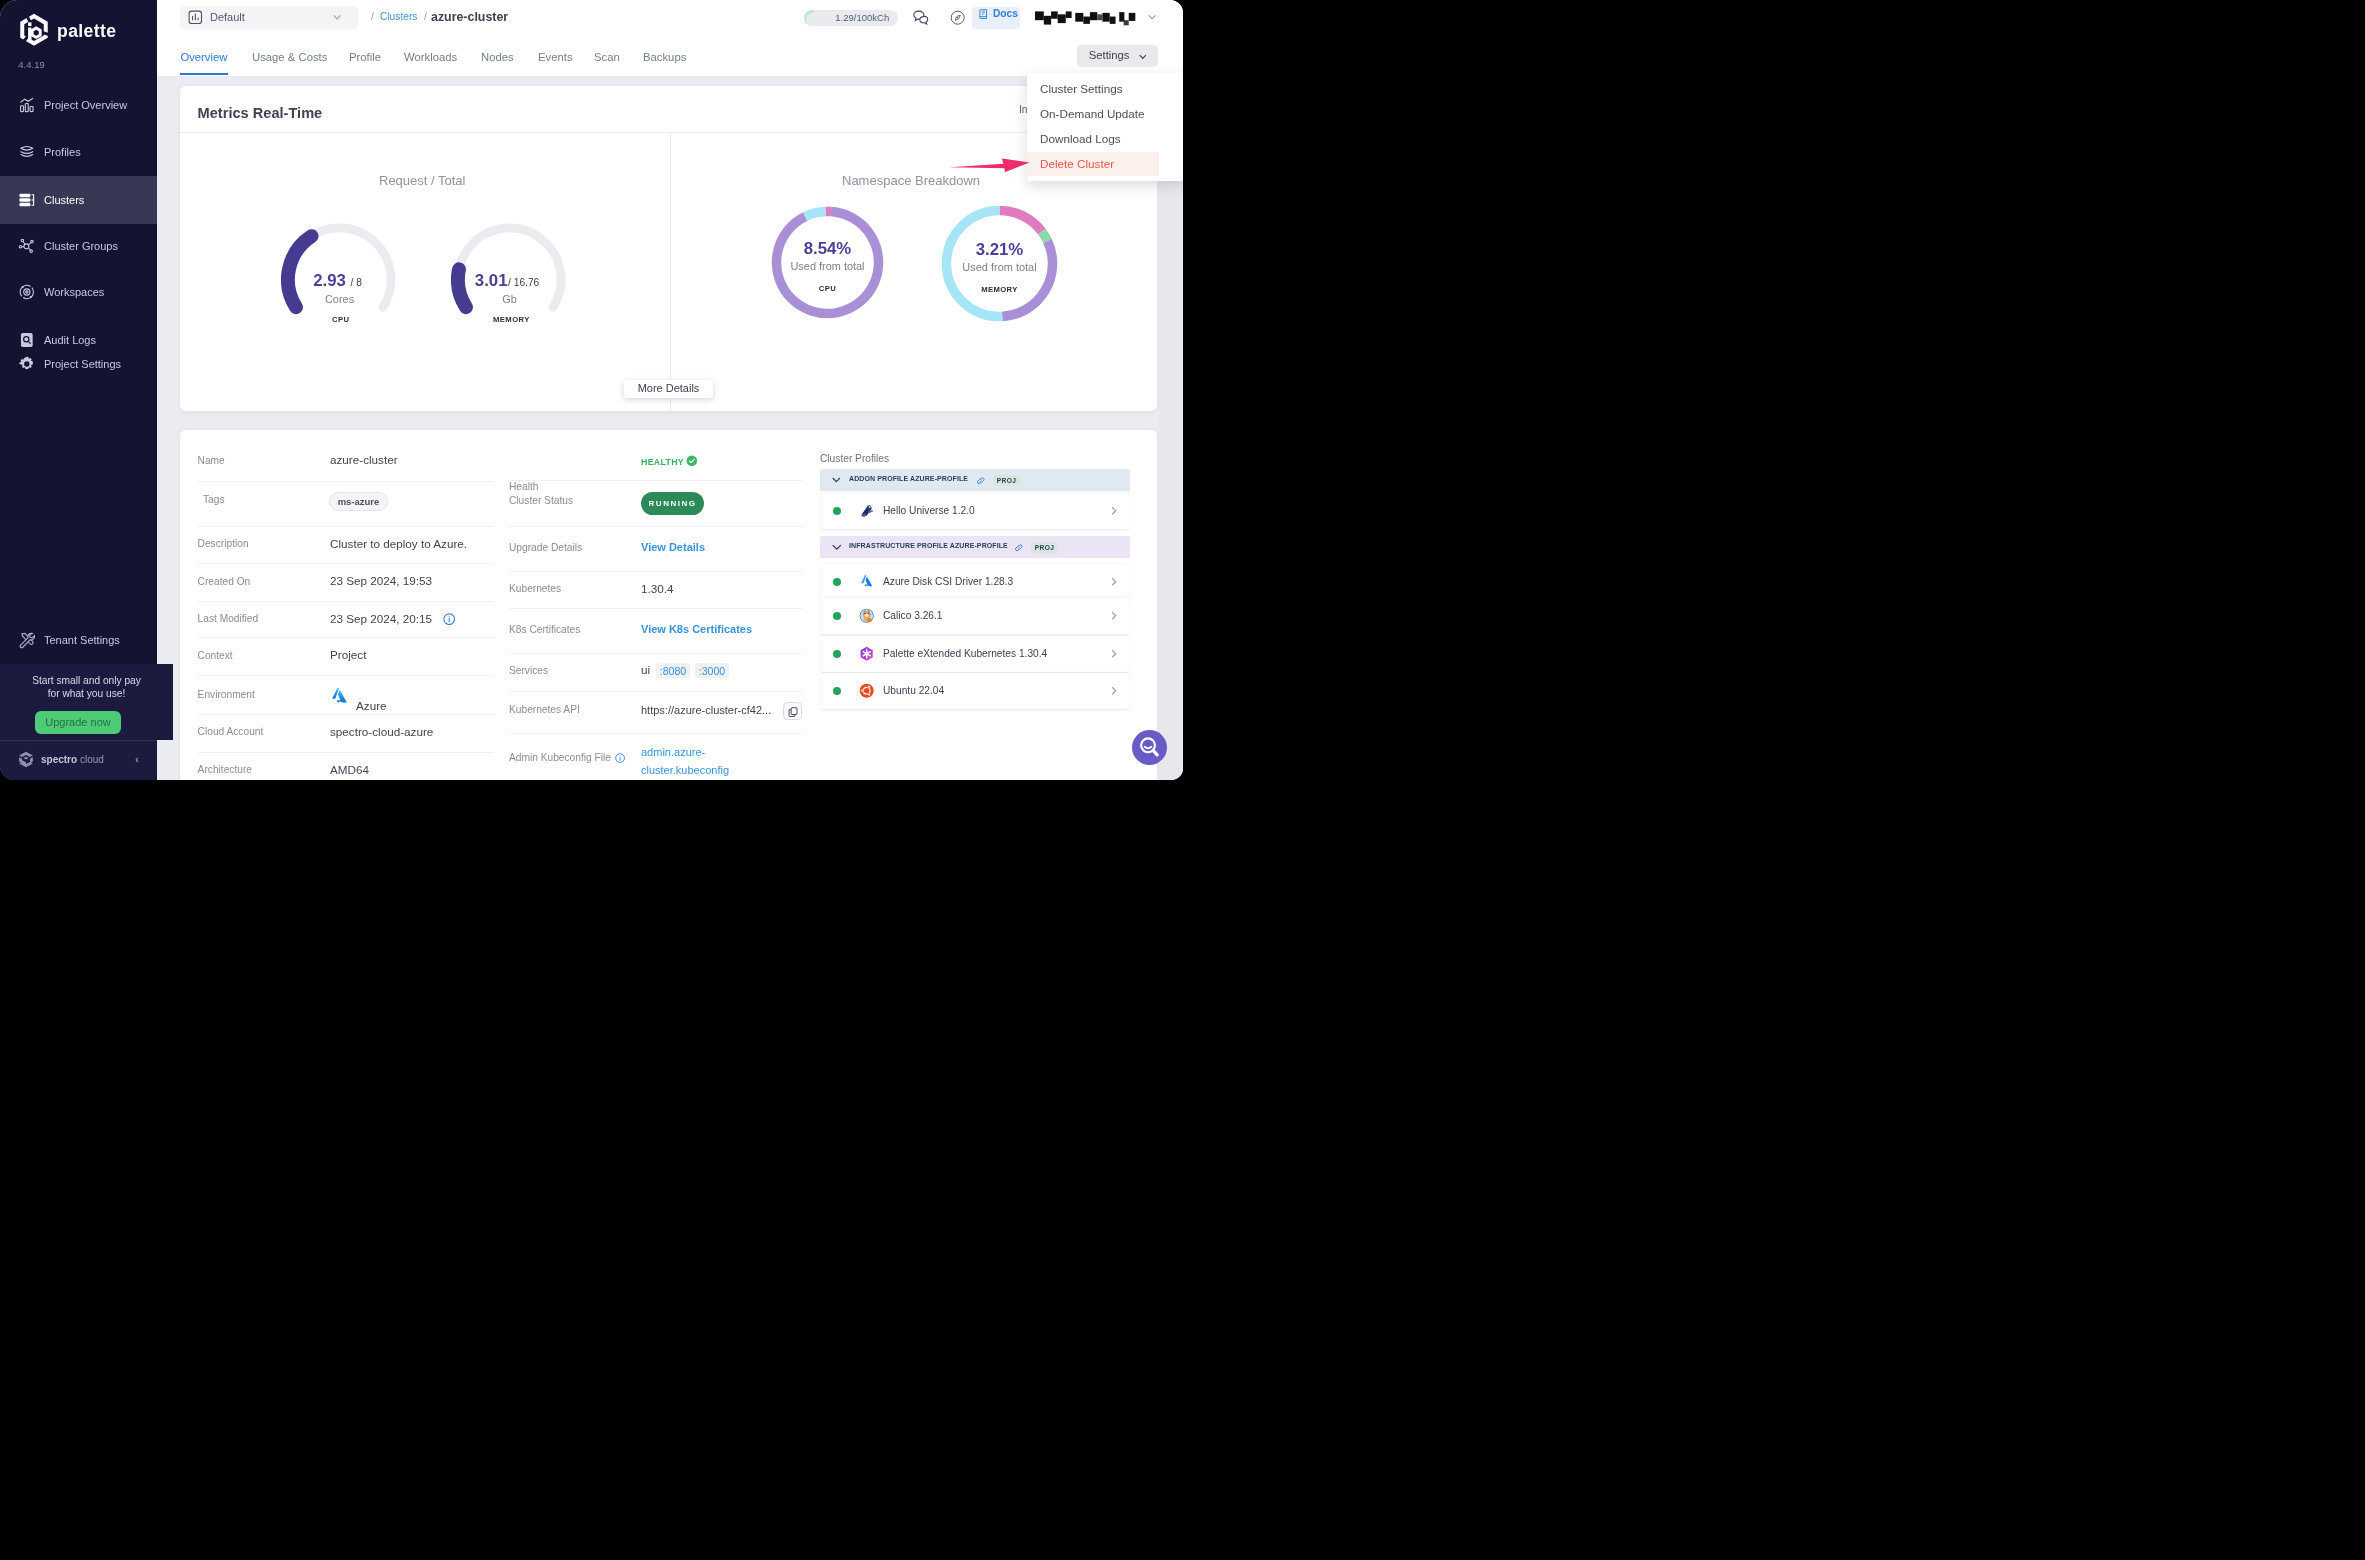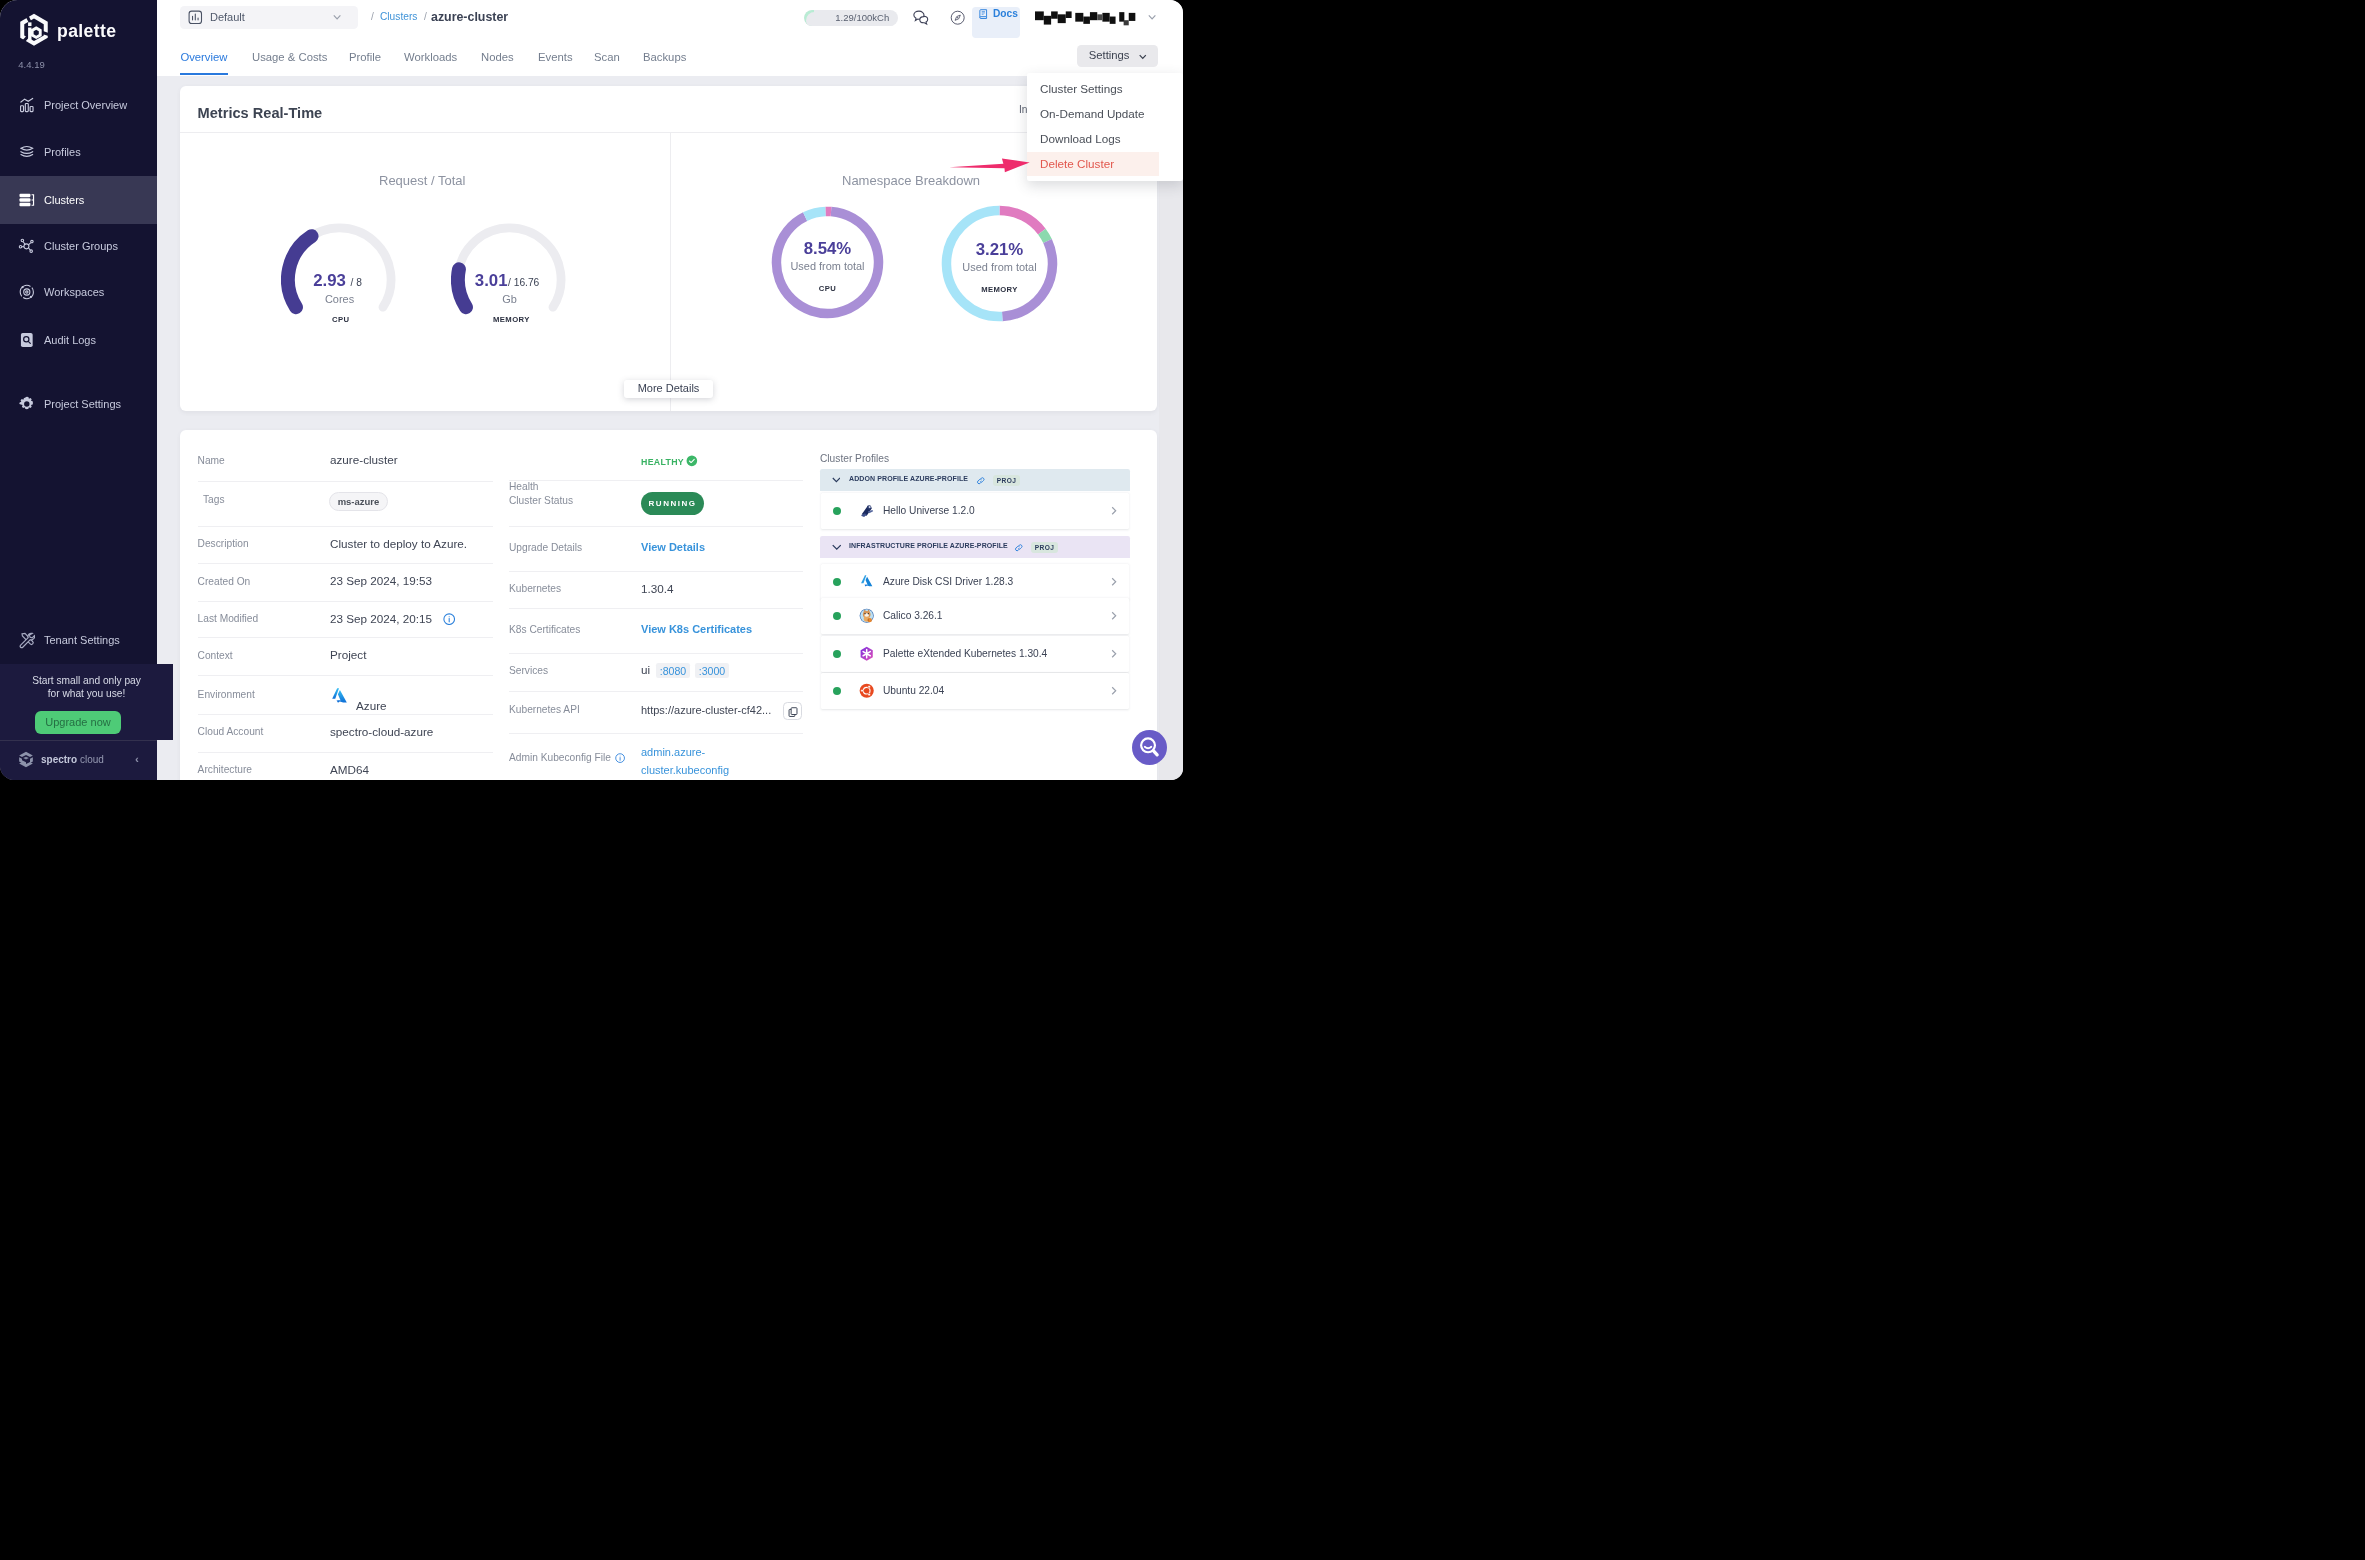--- a/index.html
+++ b/index.html
@@ -37,21 +37,21 @@
 #bc3 { left:267px; }
 #bc4 { left:274px; color:#3b4254; font-size:12.4px; font-weight:bold; top:9.5px; }
 
 .tab { position:absolute; top:51px; font-size:11.3px; color:#747e8e; }
 .tab.on { color:#2979dd; }
 #tabline { position:absolute; left:23px; top:73px; width:48px; height:2.2px; background:#2979dd; }
 
 #pill { position:absolute; left:647px; top:10.2px; width:94px; height:15.4px; border-radius:8px; background:#e9eaee; overflow:hidden; }
 #pill .gr { position:absolute; left:0; top:0; width:9.5px; height:15.4px; border-radius:8px 0 0 8px; background:#b9ecd4; }
 #pill .pt { position:absolute; right:8.8px; top:2.2px; font-size:9.5px; color:#596070; }
-#docs { position:absolute; left:815px; top:7.3px; width:48px; height:31px; background:#e9eff9; border-radius:3.7px; }
+#docs { position:absolute; left:815px; top:7.3px; width:48px; height:22px; background:#e9eff9; border-radius:3.7px; }
 #docs .dt { position:absolute; left:21px; top:0.7px; color:#2b80db; font-size:10.2px; font-weight:bold; }
 #user { position:absolute; left:878px; top:7.3px; width:104px; height:22px; }
 #uchv { position:absolute; left:1143px; top:8.8px; color:#9aa0ac; }
 
 #setbtn { position:absolute; left:1077px; top:45px; width:81px; height:22px; background:#e9e9ec; border-radius:4.4px; z-index:20; }
 #setbtn .st { position:absolute; left:11.7px; top:3.7px; font-size:11.3px; color:#3c4250; }
 #interval { position:absolute; left:1019px; top:104px; font-size:10.2px; color:#585f6d; z-index:18; }
 #drop { position:absolute; left:1027px; top:73px; width:156px; height:108px; background:#fff; z-index:19;
   box-shadow:0 4.4px 13px rgba(60,64,80,.18); border-radius:2.2px; }
 .di { position:absolute; left:0; width:132px; height:23px; font-size:11.7px; color:#4a4f58; line-height:23px; padding-left:13px; white-space:nowrap; }
@@ -156,21 +156,21 @@
       <span class="lb">Workspaces</span>
     </div>
     <div class="mi" style="top:321px;">
       <svg class="ic" viewBox="0 0 24 24" fill="none" stroke="#c7cadd" stroke-width="1.6">
         <rect x="4" y="2.5" width="16" height="19" rx="2.5" fill="#c7cadd" stroke="none"></rect>
         <circle cx="11.3" cy="11" r="3.6" stroke="#141331" stroke-width="1.7"></circle>
         <path d="M14 13.8 L16.8 16.6" stroke="#141331" stroke-width="1.7" stroke-linecap="round"></path>
       </svg>
       <span class="lb">Audit Logs</span>
     </div>
-    <div class="mi" style="top:385px;padding-left:8px;">
+    <div class="mi" style="top:345px;padding-left:8px;">
       <svg class="ic" viewBox="0 0 24 24" fill="#c7cadd">
         <path d="M12 2.2 l2.2.4.7 2.3 2.1-1 1.7 1.7-1 2.1 2.3.7.4 2.2-.4 2.2-2.3.7 1 2.1-1.7 1.7-2.1-1-.7 2.3-2.2.4-2.2-.4-.7-2.3-2.1 1-1.7-1.7 1-2.1-2.3-.7L1.8 12l.4-2.2 2.3-.7-1-2.1 1.7-1.7 2.1 1 .7-2.3Z M12 8.3 a3.7 3.7 0 1 0 0 7.4 a3.7 3.7 0 0 0 0-7.4Z" fill-rule="evenodd"></path>
       </svg>
       <span class="lb">Project Settings</span>
     </div>
     <div class="mi" style="top:621px;">
       <svg class="ic" viewBox="0 0 24 24" fill="none" stroke="#a7abc2" stroke-width="1.6">
         <path d="M4.5 3.5 L8.5 3 L19 14 a2.4 2.4 0 1 1-3.4 3.4 L5 6.5 Z" transform="translate(1,0)"></path>
         <path d="M19.5 3 a4.5 4.5 0 0 0-5.6 5.8 L3.6 19 a2 2 0 0 0 2.9 2.9 L16.7 11.6 a4.5 4.5 0 0 0 5.7-5.5 l-3 3-2.9-.9-.9-2.9 Z" fill="#141331"></path>
       </svg>

